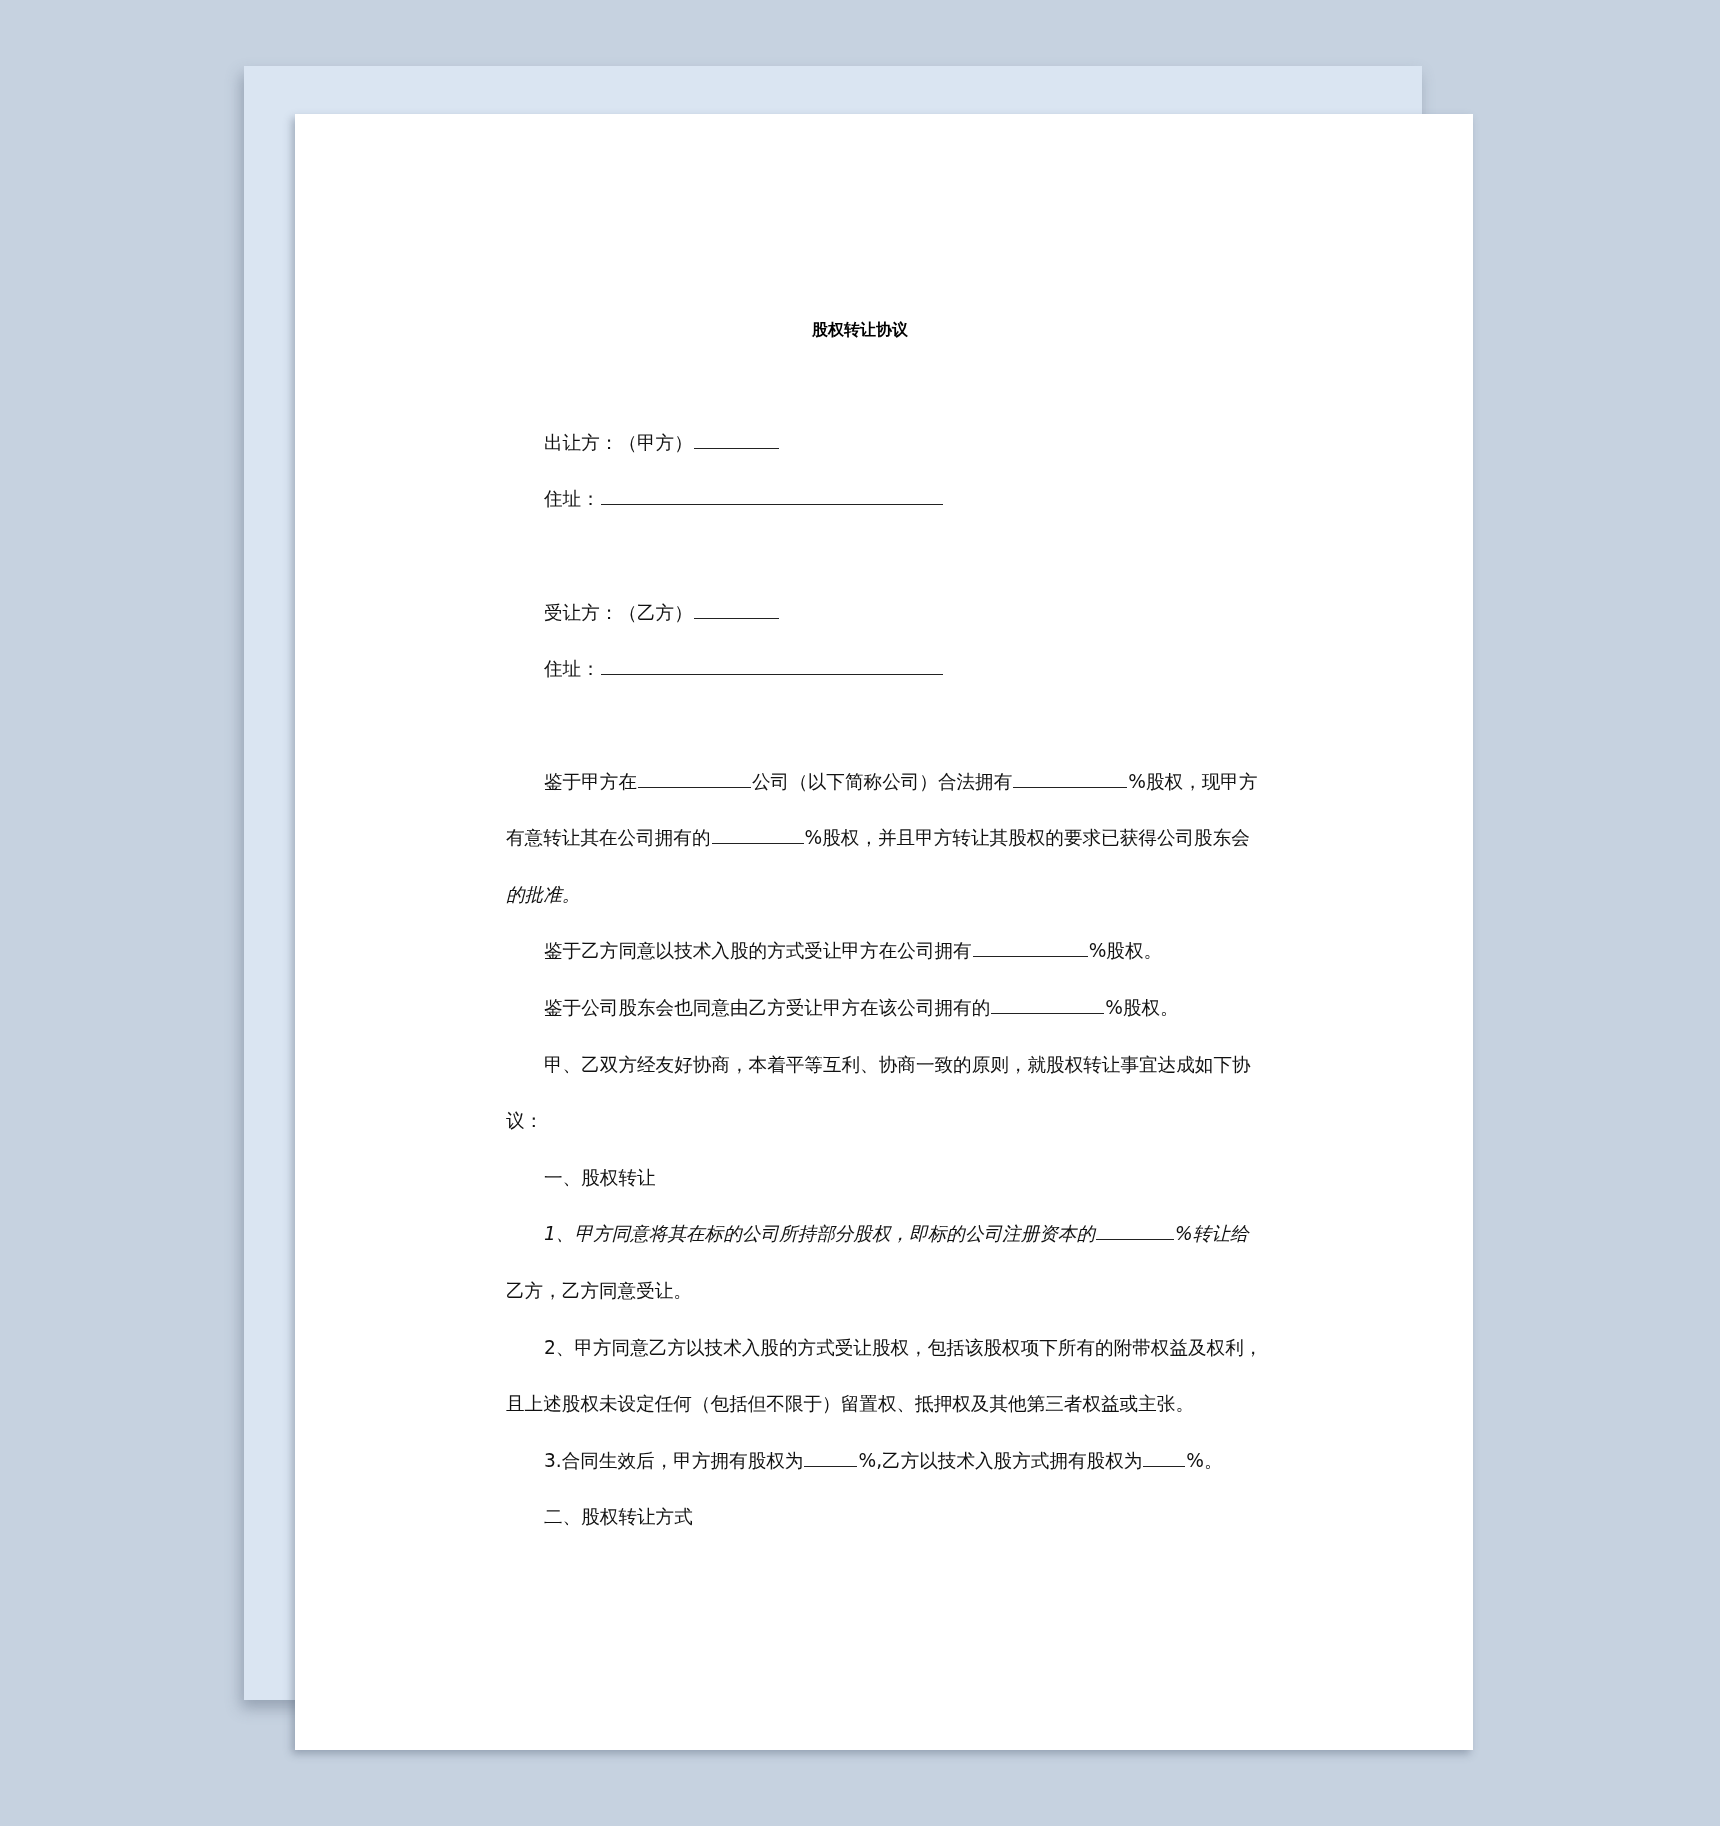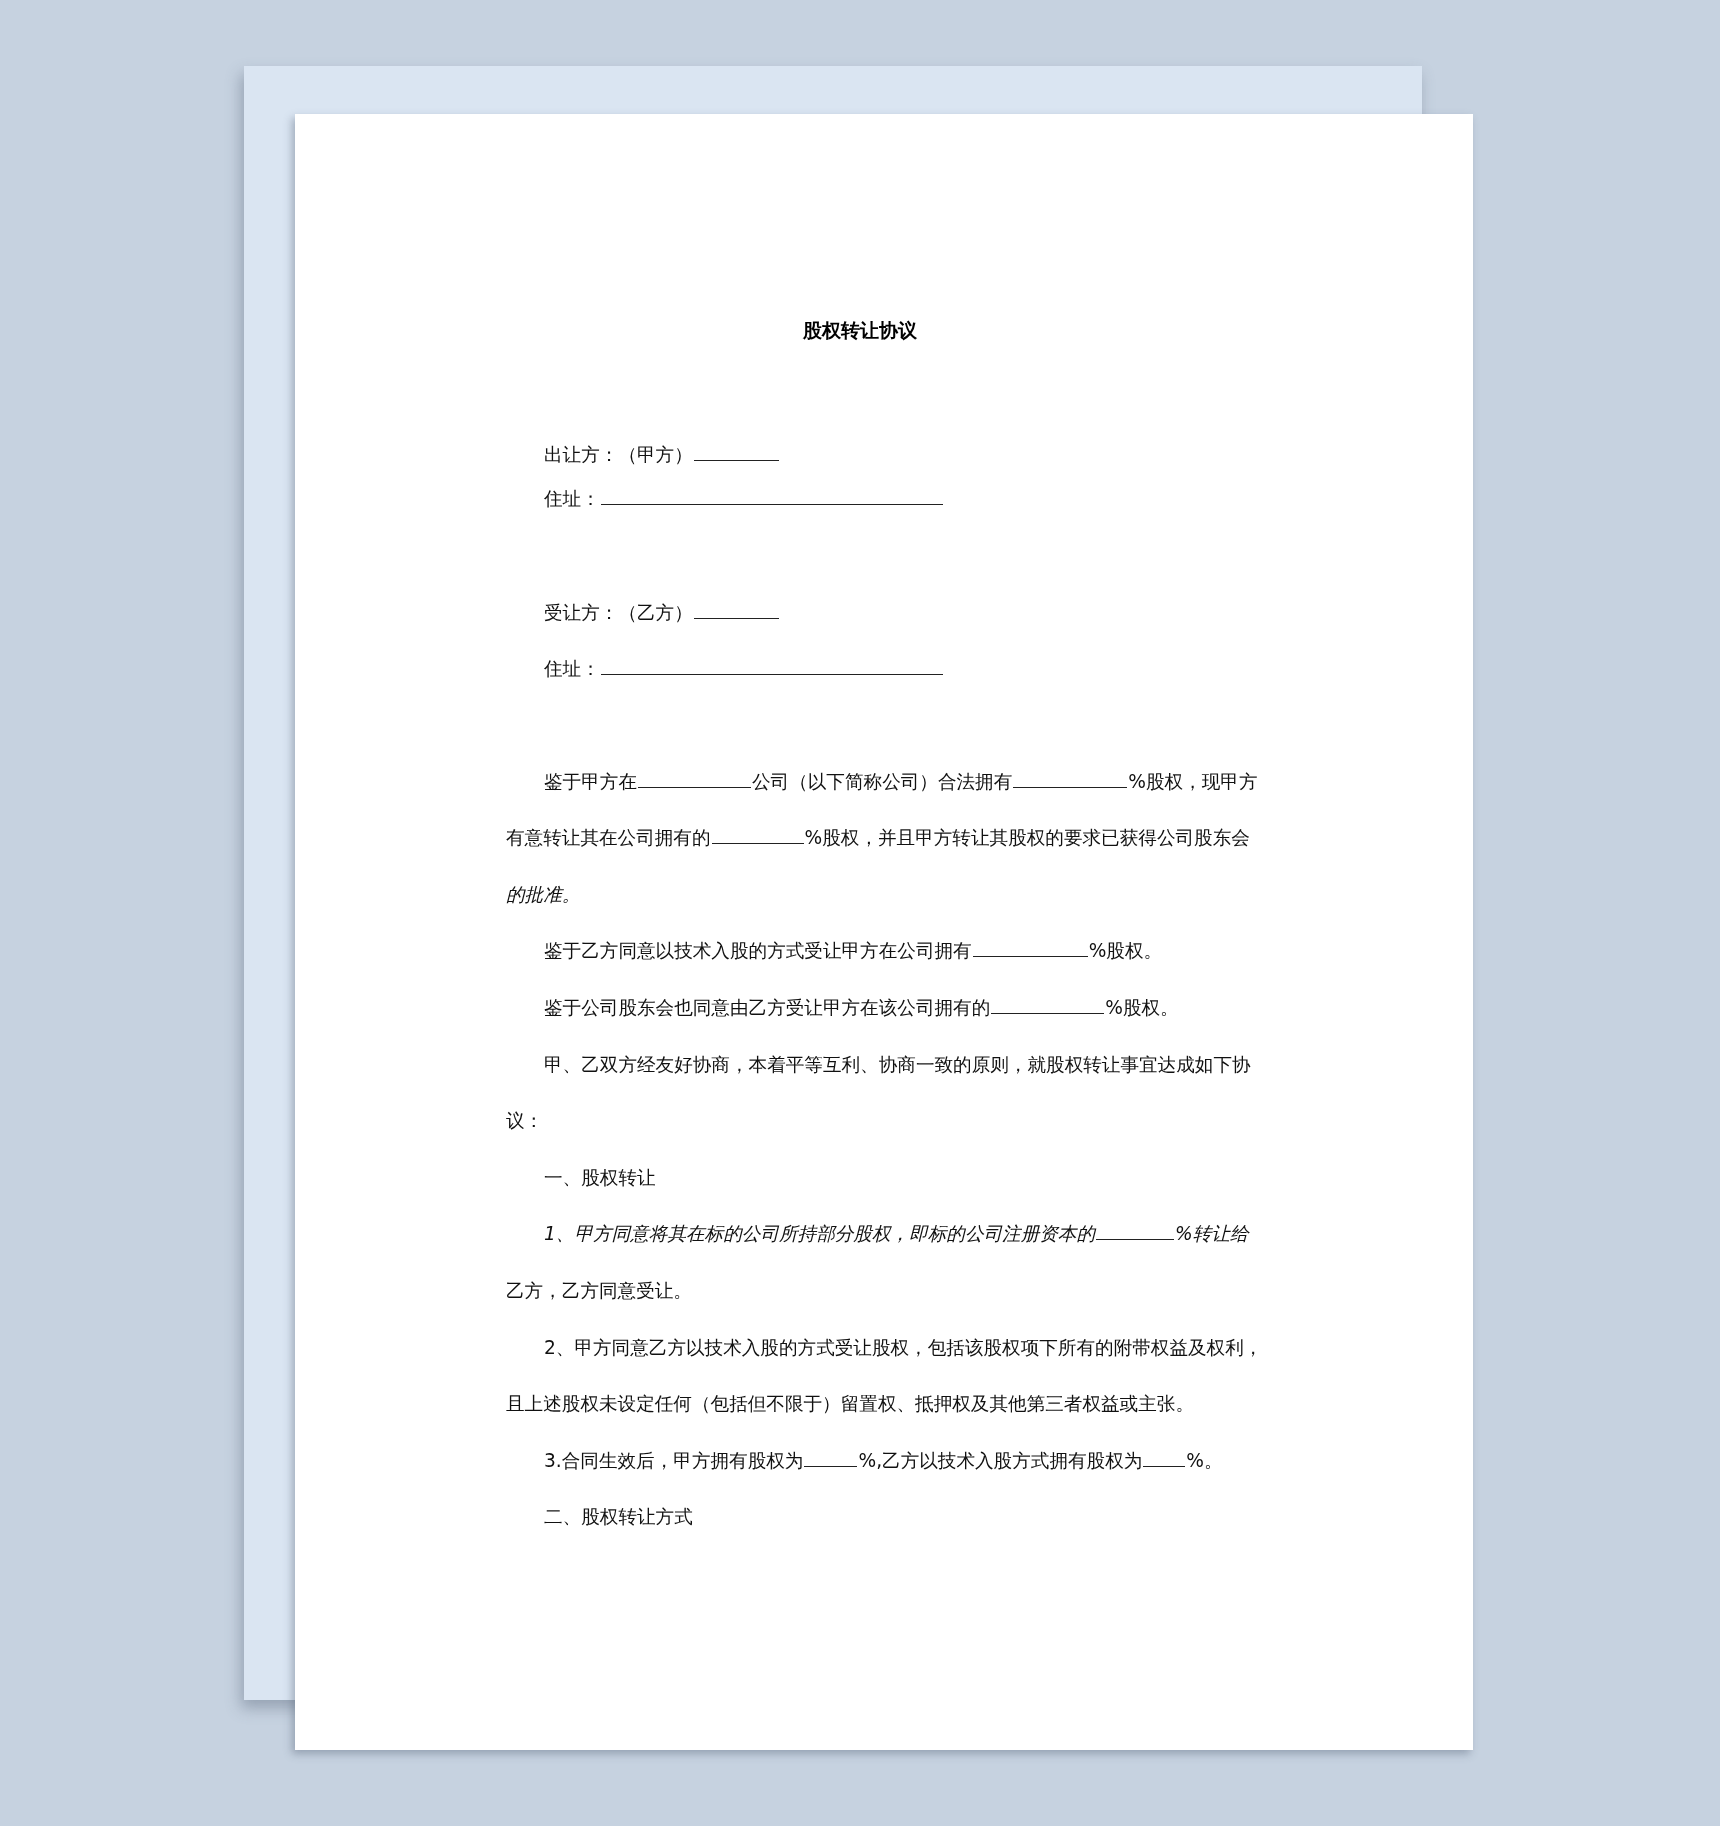--- a/index.html
+++ b/index.html
@@ -22,21 +22,21 @@
     left: 295px; top: 114px;
     width: 1178px; height: 1636px;
     background: #ffffff;
     box-shadow: -3px 4px 8px rgba(90,105,125,0.45);
   }
   .doc-title {
     position: absolute;
     left: 0; right: 0;
     top: 314px;
     text-align: center;
-    font-size: 19px;
+    font-size: 16px;
     font-weight: bold;
     color: #000;
     line-height: 32px;
     letter-spacing: 0px;
   }
   .line {
     position: absolute;
     white-space: nowrap;
     font-size: 18.6px;
     line-height: 26px;
@@ -54,21 +54,21 @@
 </style>
 </head>
 <body>
 
 <div class="back-page"></div>
 
 <div class="front-page"></div>
 
 <div class="doc-title">股权转让协议</div>
 
-<div class="line indent" style="top:430px;margin-top:12px;">
+<div class="line indent" style="top:430px;">
   <span>出让方：（甲方）</span><span class="blank" style="width:85px;"></span>
 </div>
 <div class="line indent" style="top:486px;">
   <span>住址：</span><span class="blank" style="width:342px;"></span>
 </div>
 <div class="line indent" style="top:600px;">
   <span>受让方：（乙方）</span><span class="blank" style="width:85px;"></span>
 </div>
 <div class="line indent" style="top:656px;">
   <span>住址：</span><span class="blank" style="width:342px;"></span>

